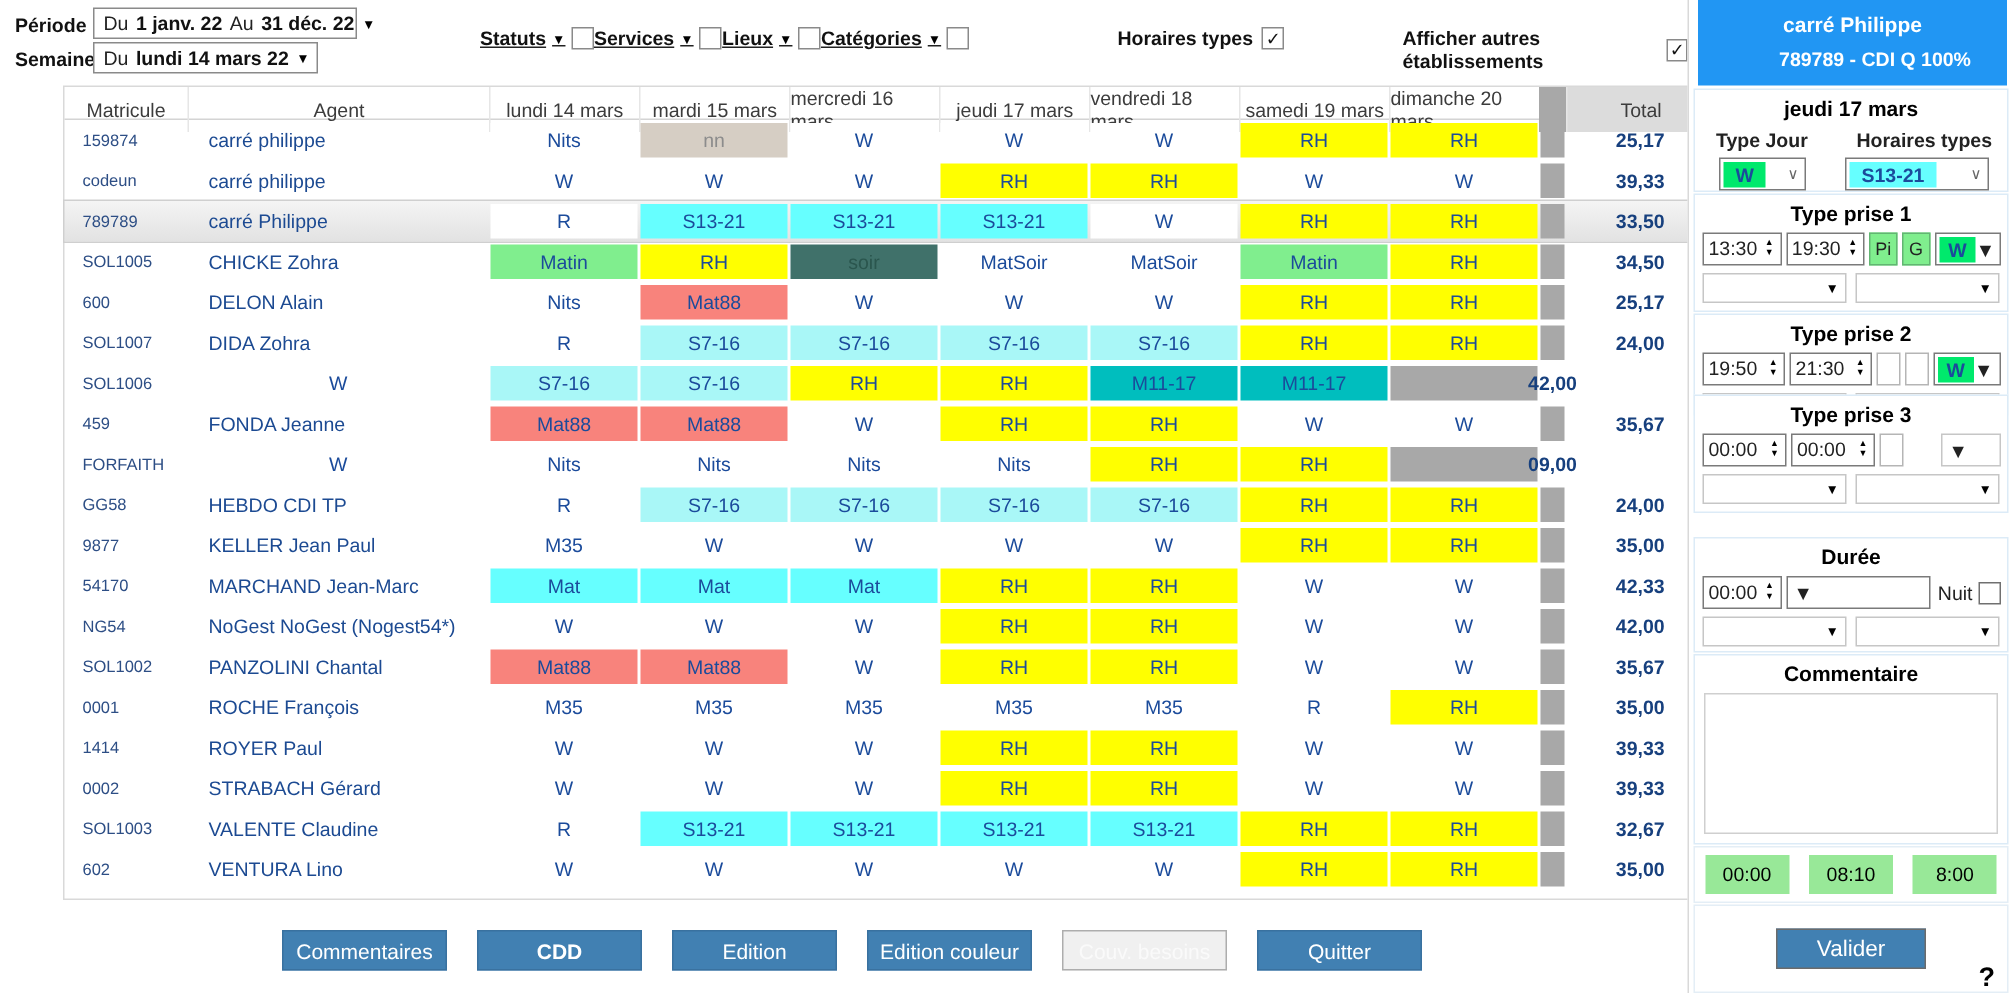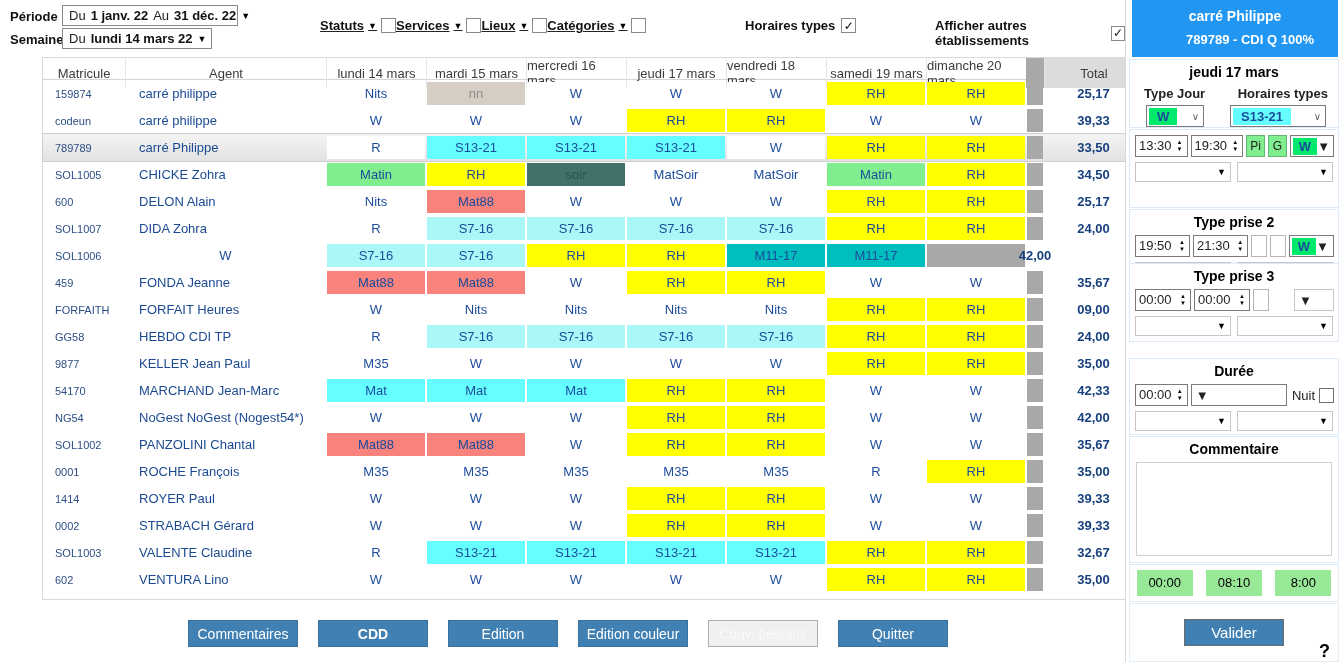--- a/index.html
+++ b/index.html
@@ -394,21 +394,20 @@
         <div class="daycell">
           <div class="chip" style="background: rgb(255, 255, 255); color: rgb(27, 75, 155);">W</div>
         </div>
         <div class="daycell">
           <div class="gchip" style="background: rgb(168, 168, 168);"></div>
         </div>
         <div class="tcell">35,67</div>
       </div>
       <div class="trow">
         <div class="mcell">FORFAITH</div>
-        <div class="acell">FORFAIT Heures</div>
         <div class="daycell">
           <div class="chip" style="background: rgb(255, 255, 255); color: rgb(27, 75, 155);">W</div>
         </div>
         <div class="daycell">
           <div class="chip" style="background: rgb(255, 255, 255); color: rgb(27, 75, 155);">Nits</div>
         </div>
         <div class="daycell">
           <div class="chip" style="background: rgb(255, 255, 255); color: rgb(27, 75, 155);">Nits</div>
         </div>
         <div class="daycell">
@@ -753,20 +752,21 @@
         <span class="chev">∨</span>
       </div>
       <div class="combo" id="horaires-types-select">
         <span class="swatch sw-cyan" style="background: rgb(102, 255, 255);">S13-21</span>
         <span class="chev">∨</span>
       </div>
     </div>
   </div>
 
   <div class="pbox" id="box-p1">
+    <div class="ptitle">Type prise 1</div>
     <div class="prow1">
       <div class="spin">
         <span class="spinval">13:30</span>
         <span class="sparrows">
             <span>▲</span>
             <span>▼</span>
           </span>
       </div>
       <div class="spin">
         <span class="spinval">19:30</span>

